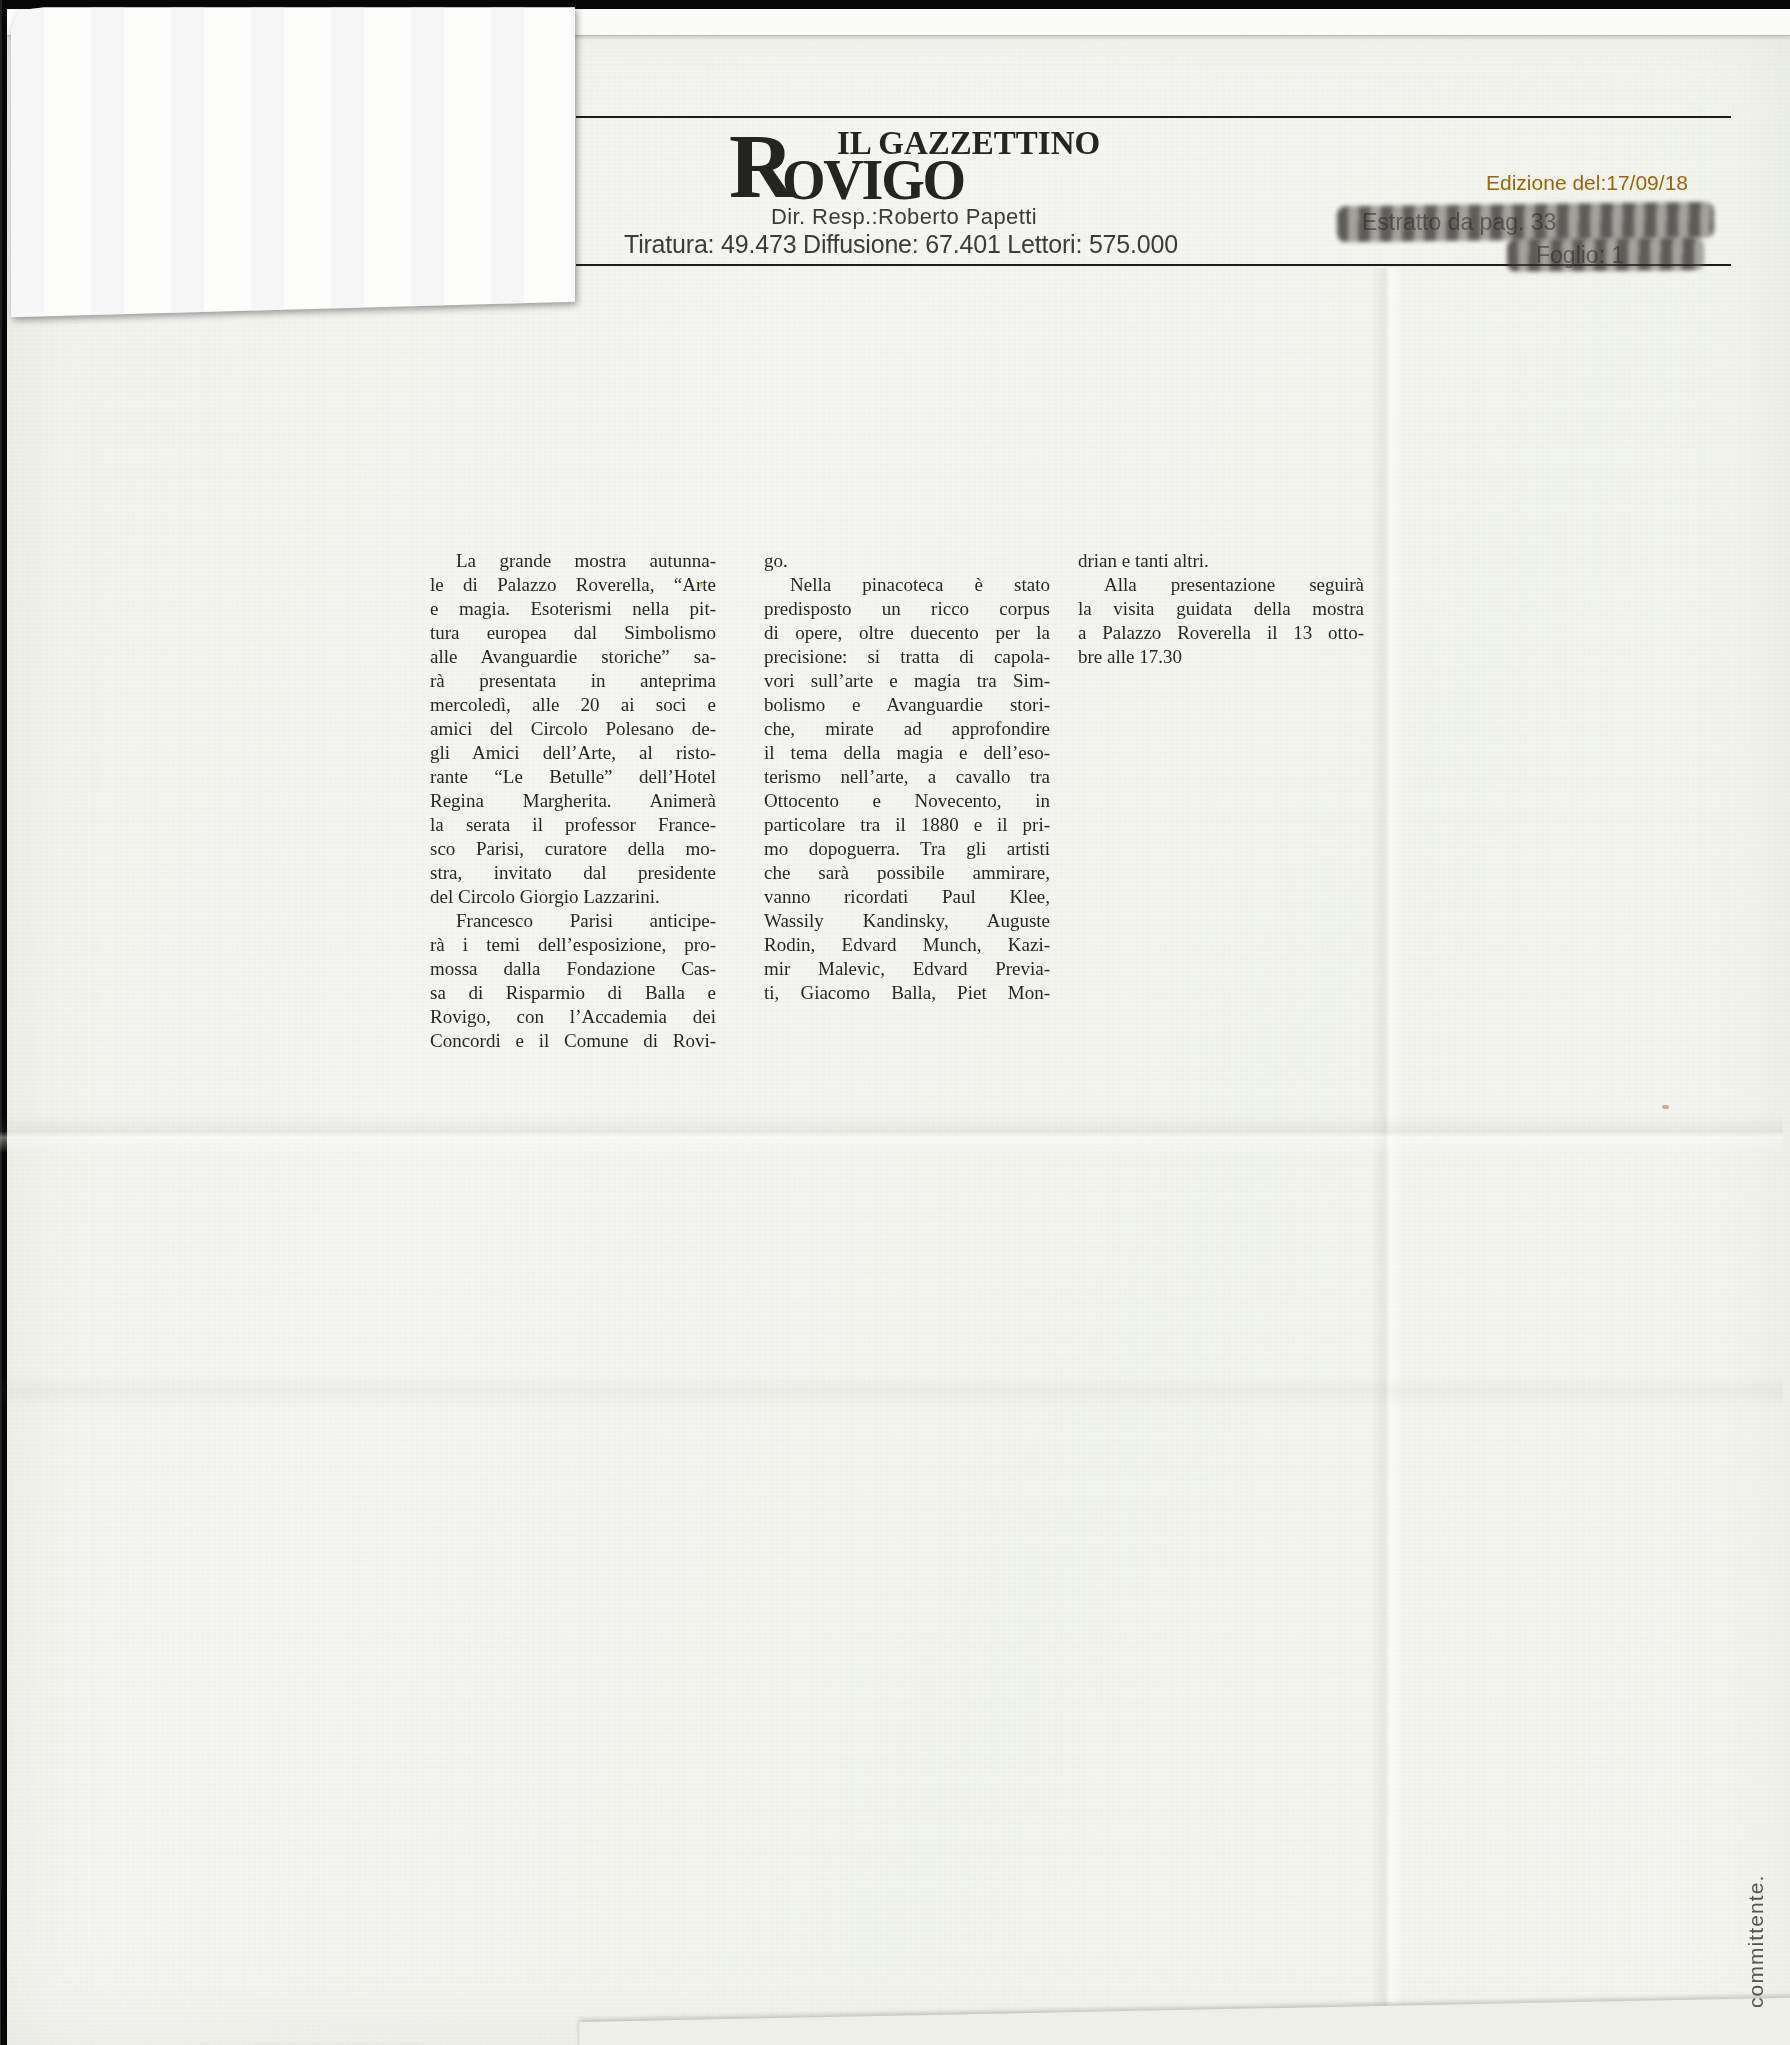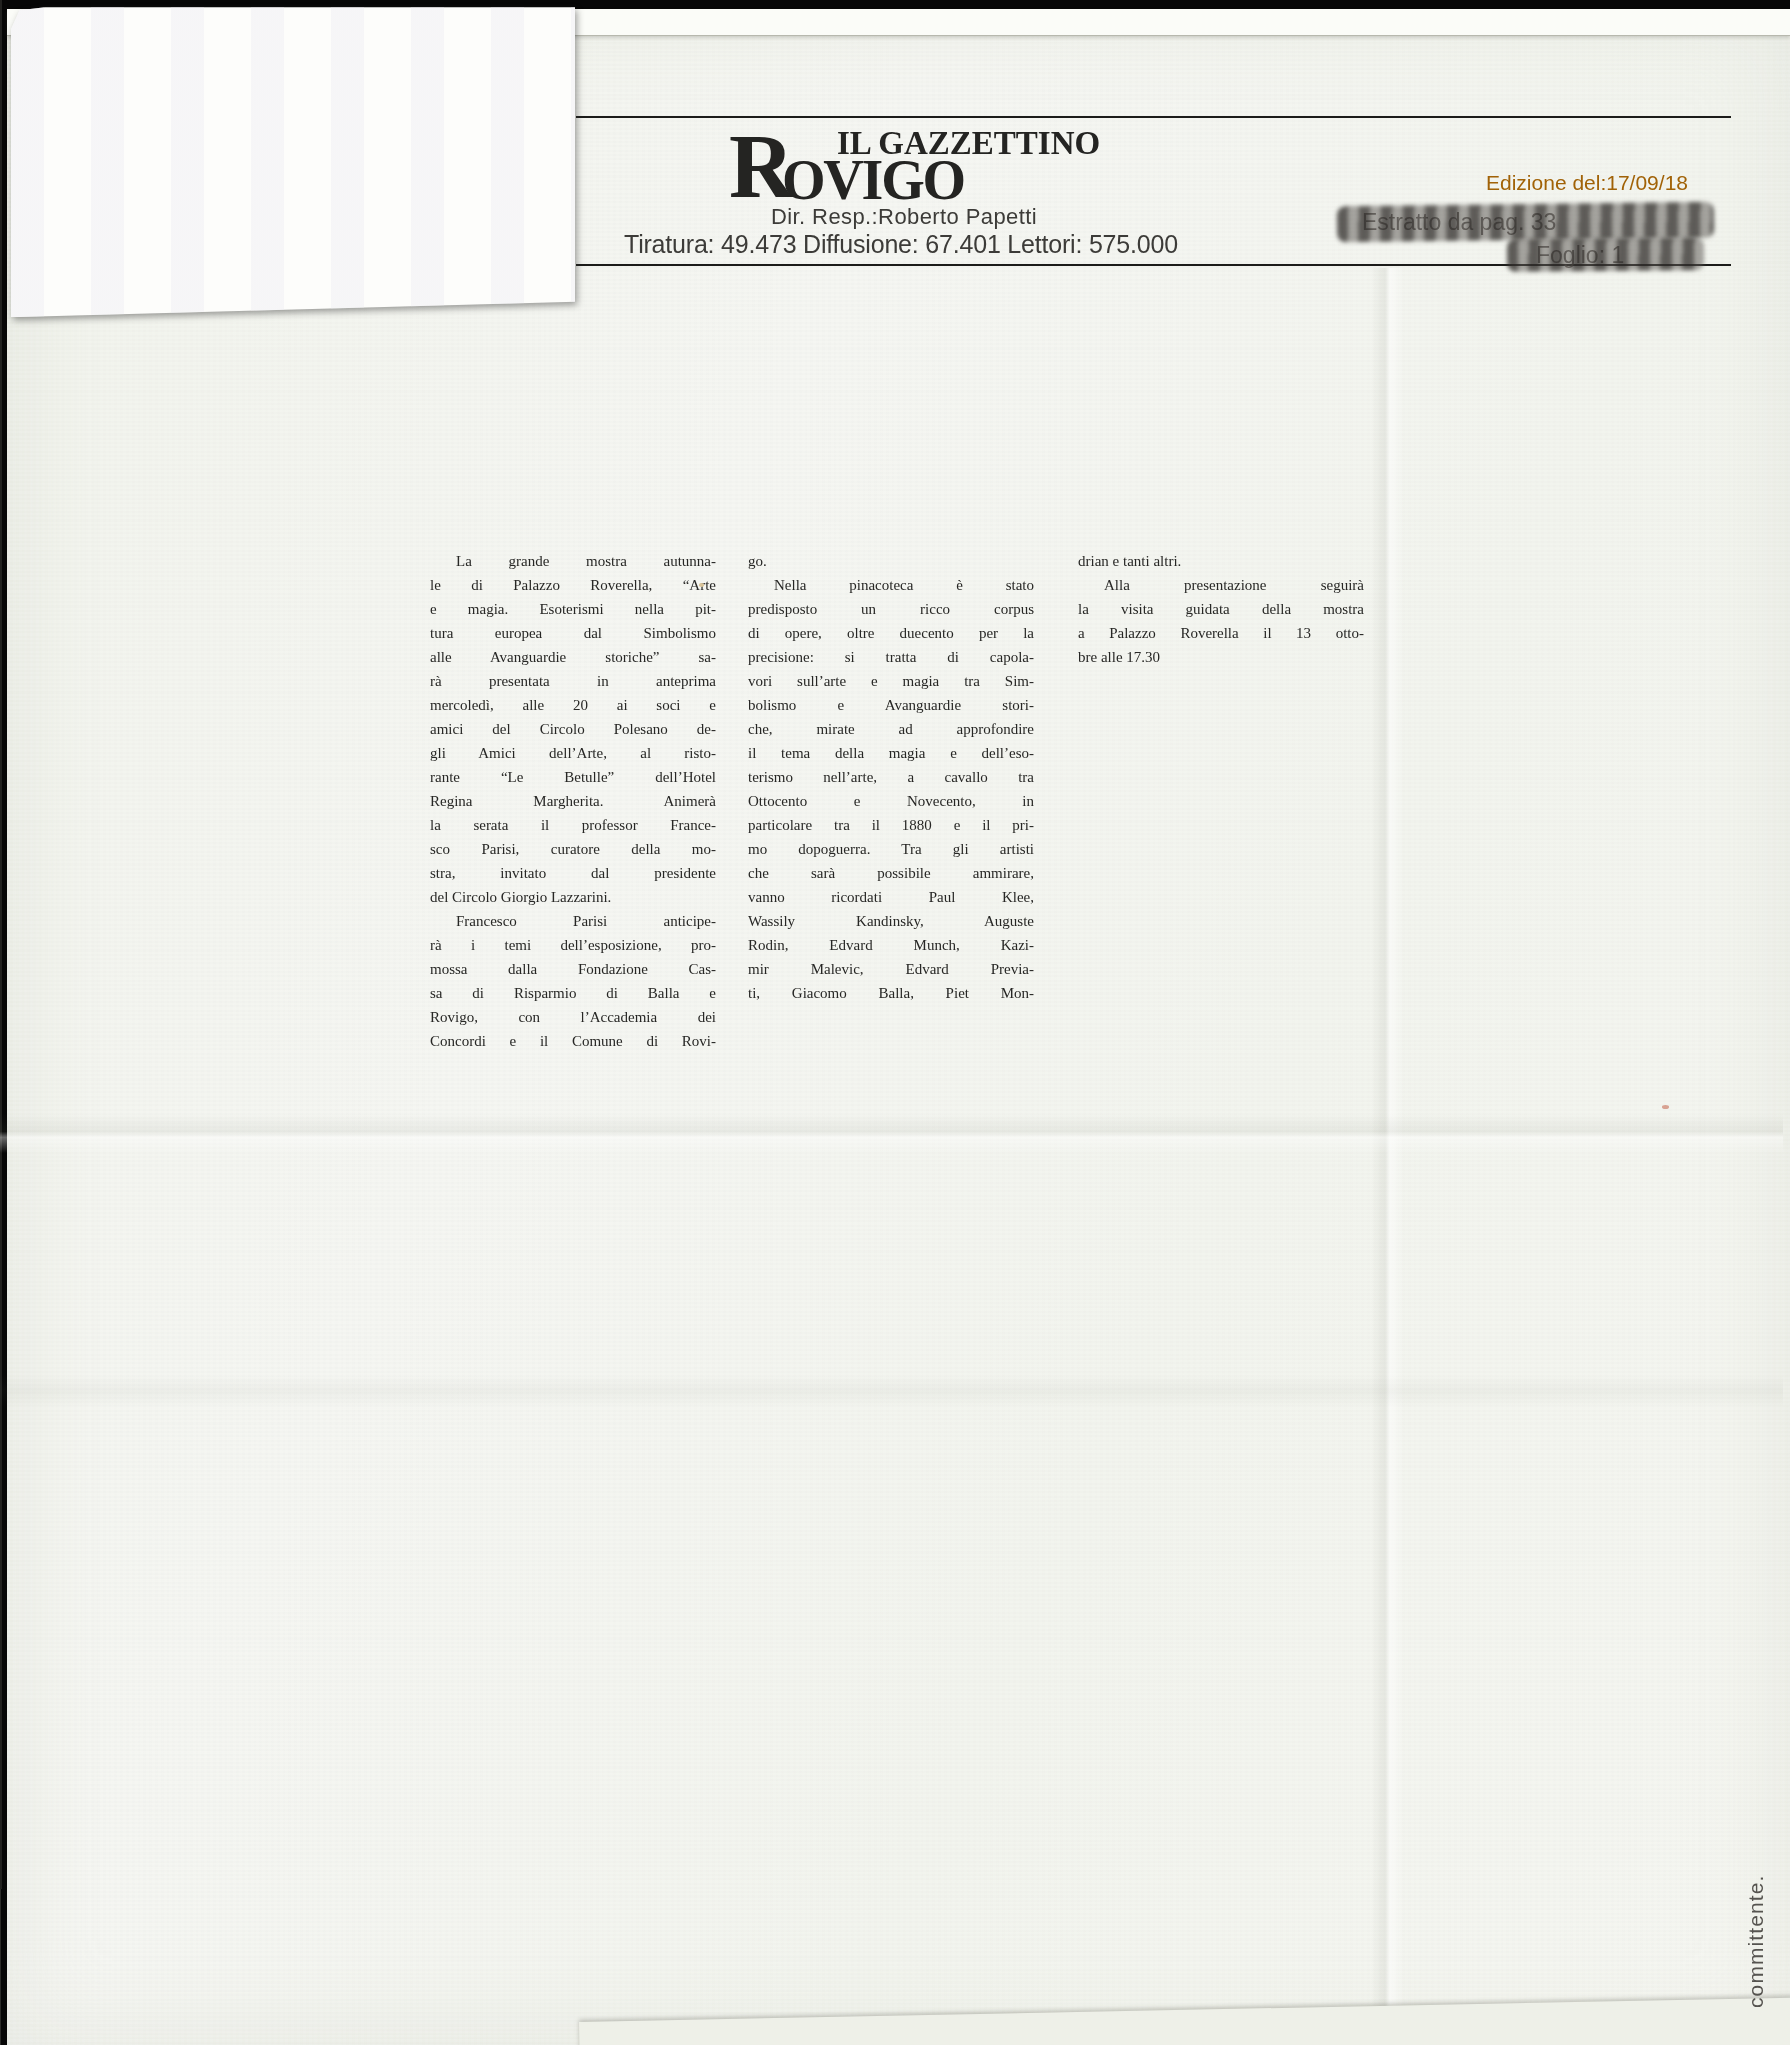--- a/index.html
+++ b/index.html
@@ -38,22 +38,22 @@
   #redacted-0{left:1362px;top:209px;}
   #redacted-1{left:1536px;top:242px;}
   .smudge{position:absolute;border-radius:8.7px;filter:blur(2.2px);
          background:repeating-linear-gradient(92deg,rgba(52,49,46,.78) 0 11.6px,rgba(92,88,84,.52) 11.6px 22px);}
   #smudge-0{left:1337px;top:204px;width:377px;height:36px;transform:rotate(-.7deg);}
   #smudge-1{left:1507px;top:238px;width:197px;height:33px;transform:rotate(-.5deg);}
   
   #headline{position:absolute;left:762px;top:298px;width:304px;color:#141412;}
   .hl-line{font-size:45px;line-height:55px;font-weight:700;letter-spacing:-0.7px;}
   
-  .col{position:absolute;top:549px;width:286px;font-size:15px;line-height:24px;color:#272725;}
-  #col-0{left:430px;} #col-1{left:748px;} #col-2{left:1078px;}
+  .col{position:absolute;top:549px;width:286px;font-size:19px;line-height:24px;color:#272725;}
+  #col-0{left:430px;} #col-1{left:764px;} #col-2{left:1078px;}
   .bl{text-align:justify;text-align-last:justify;white-space:normal;height:24px;overflow:hidden;}
   .bl.end{text-align-last:left;}
   .bl.ind{text-indent:26px;}
   
   #margin-note{position:absolute;left:1744px;top:2008px;transform:rotate(-90deg);transform-origin:0 0;
          font-family:"Liberation Sans",sans-serif;font-size:21px;letter-spacing:1.1px;color:#55534f;white-space:nowrap;}
   
   .crease{position:absolute;pointer-events:none;}
   #crease-v{left:1371px;top:268px;width:33px;height:1767px;
          background:linear-gradient(90deg,rgba(0,0,0,0) 0%,rgba(110,115,100,.10) 42%,rgba(255,255,255,.55) 58%,rgba(0,0,0,0) 100%);}

